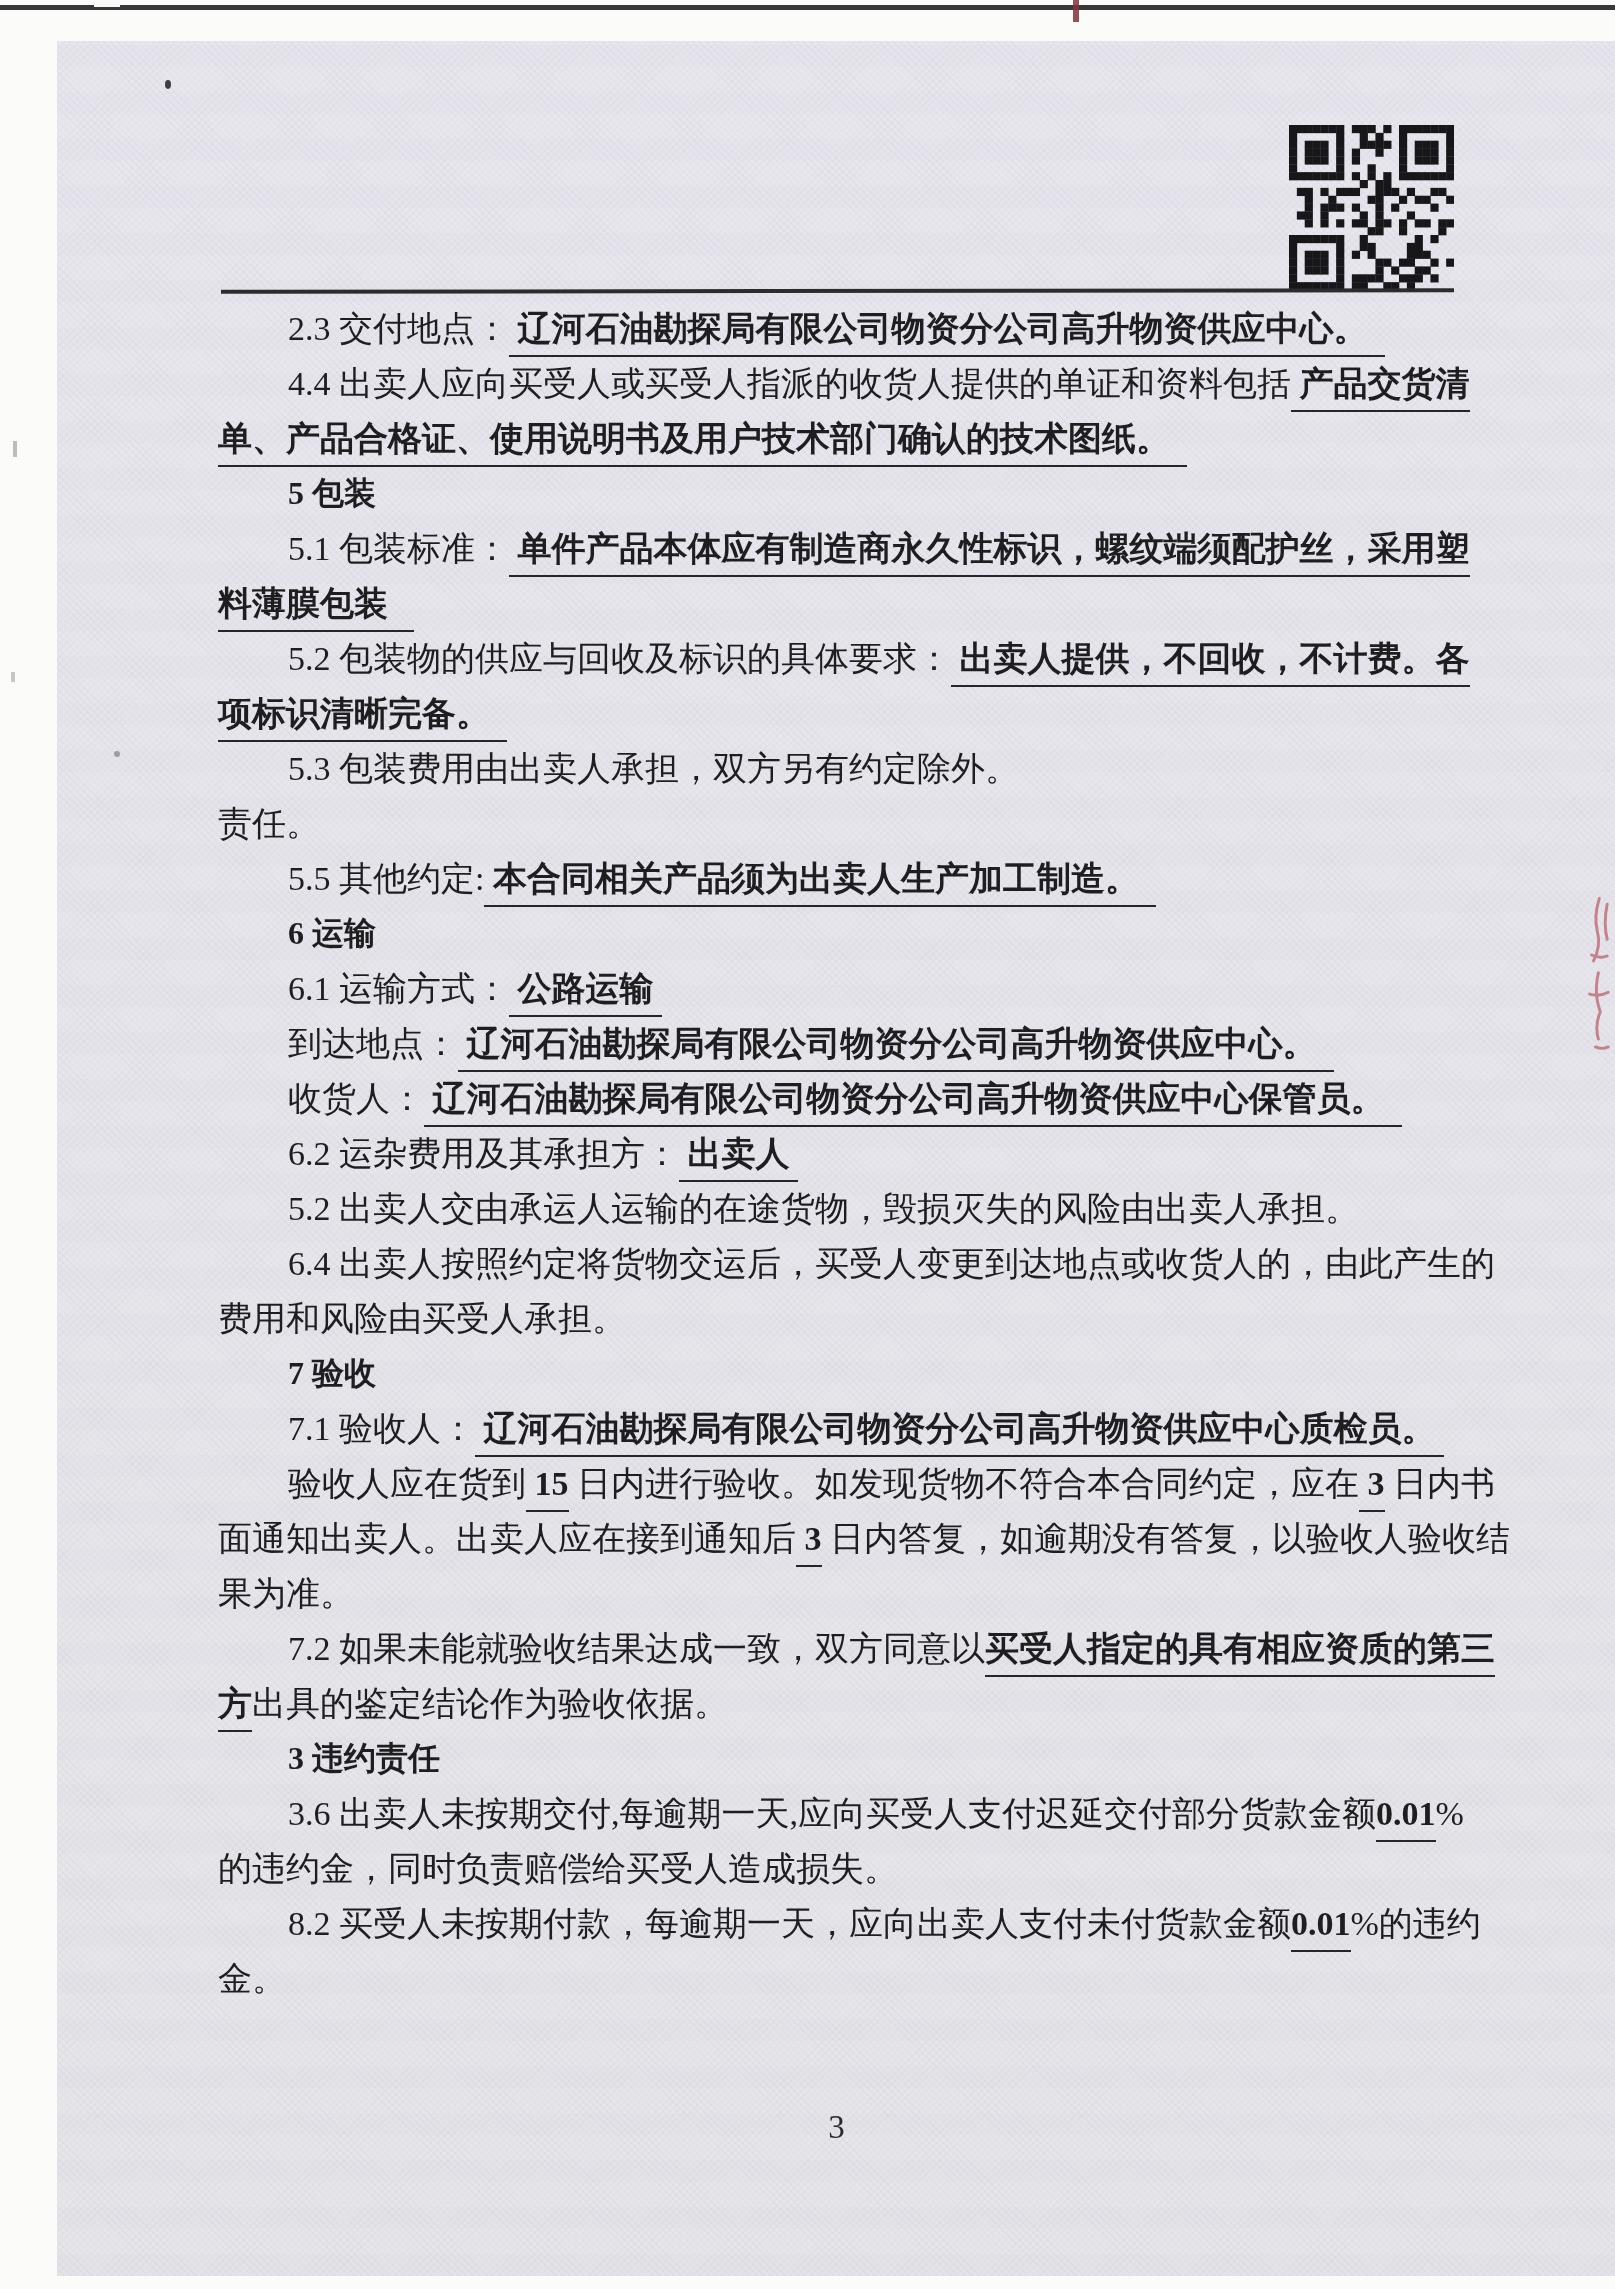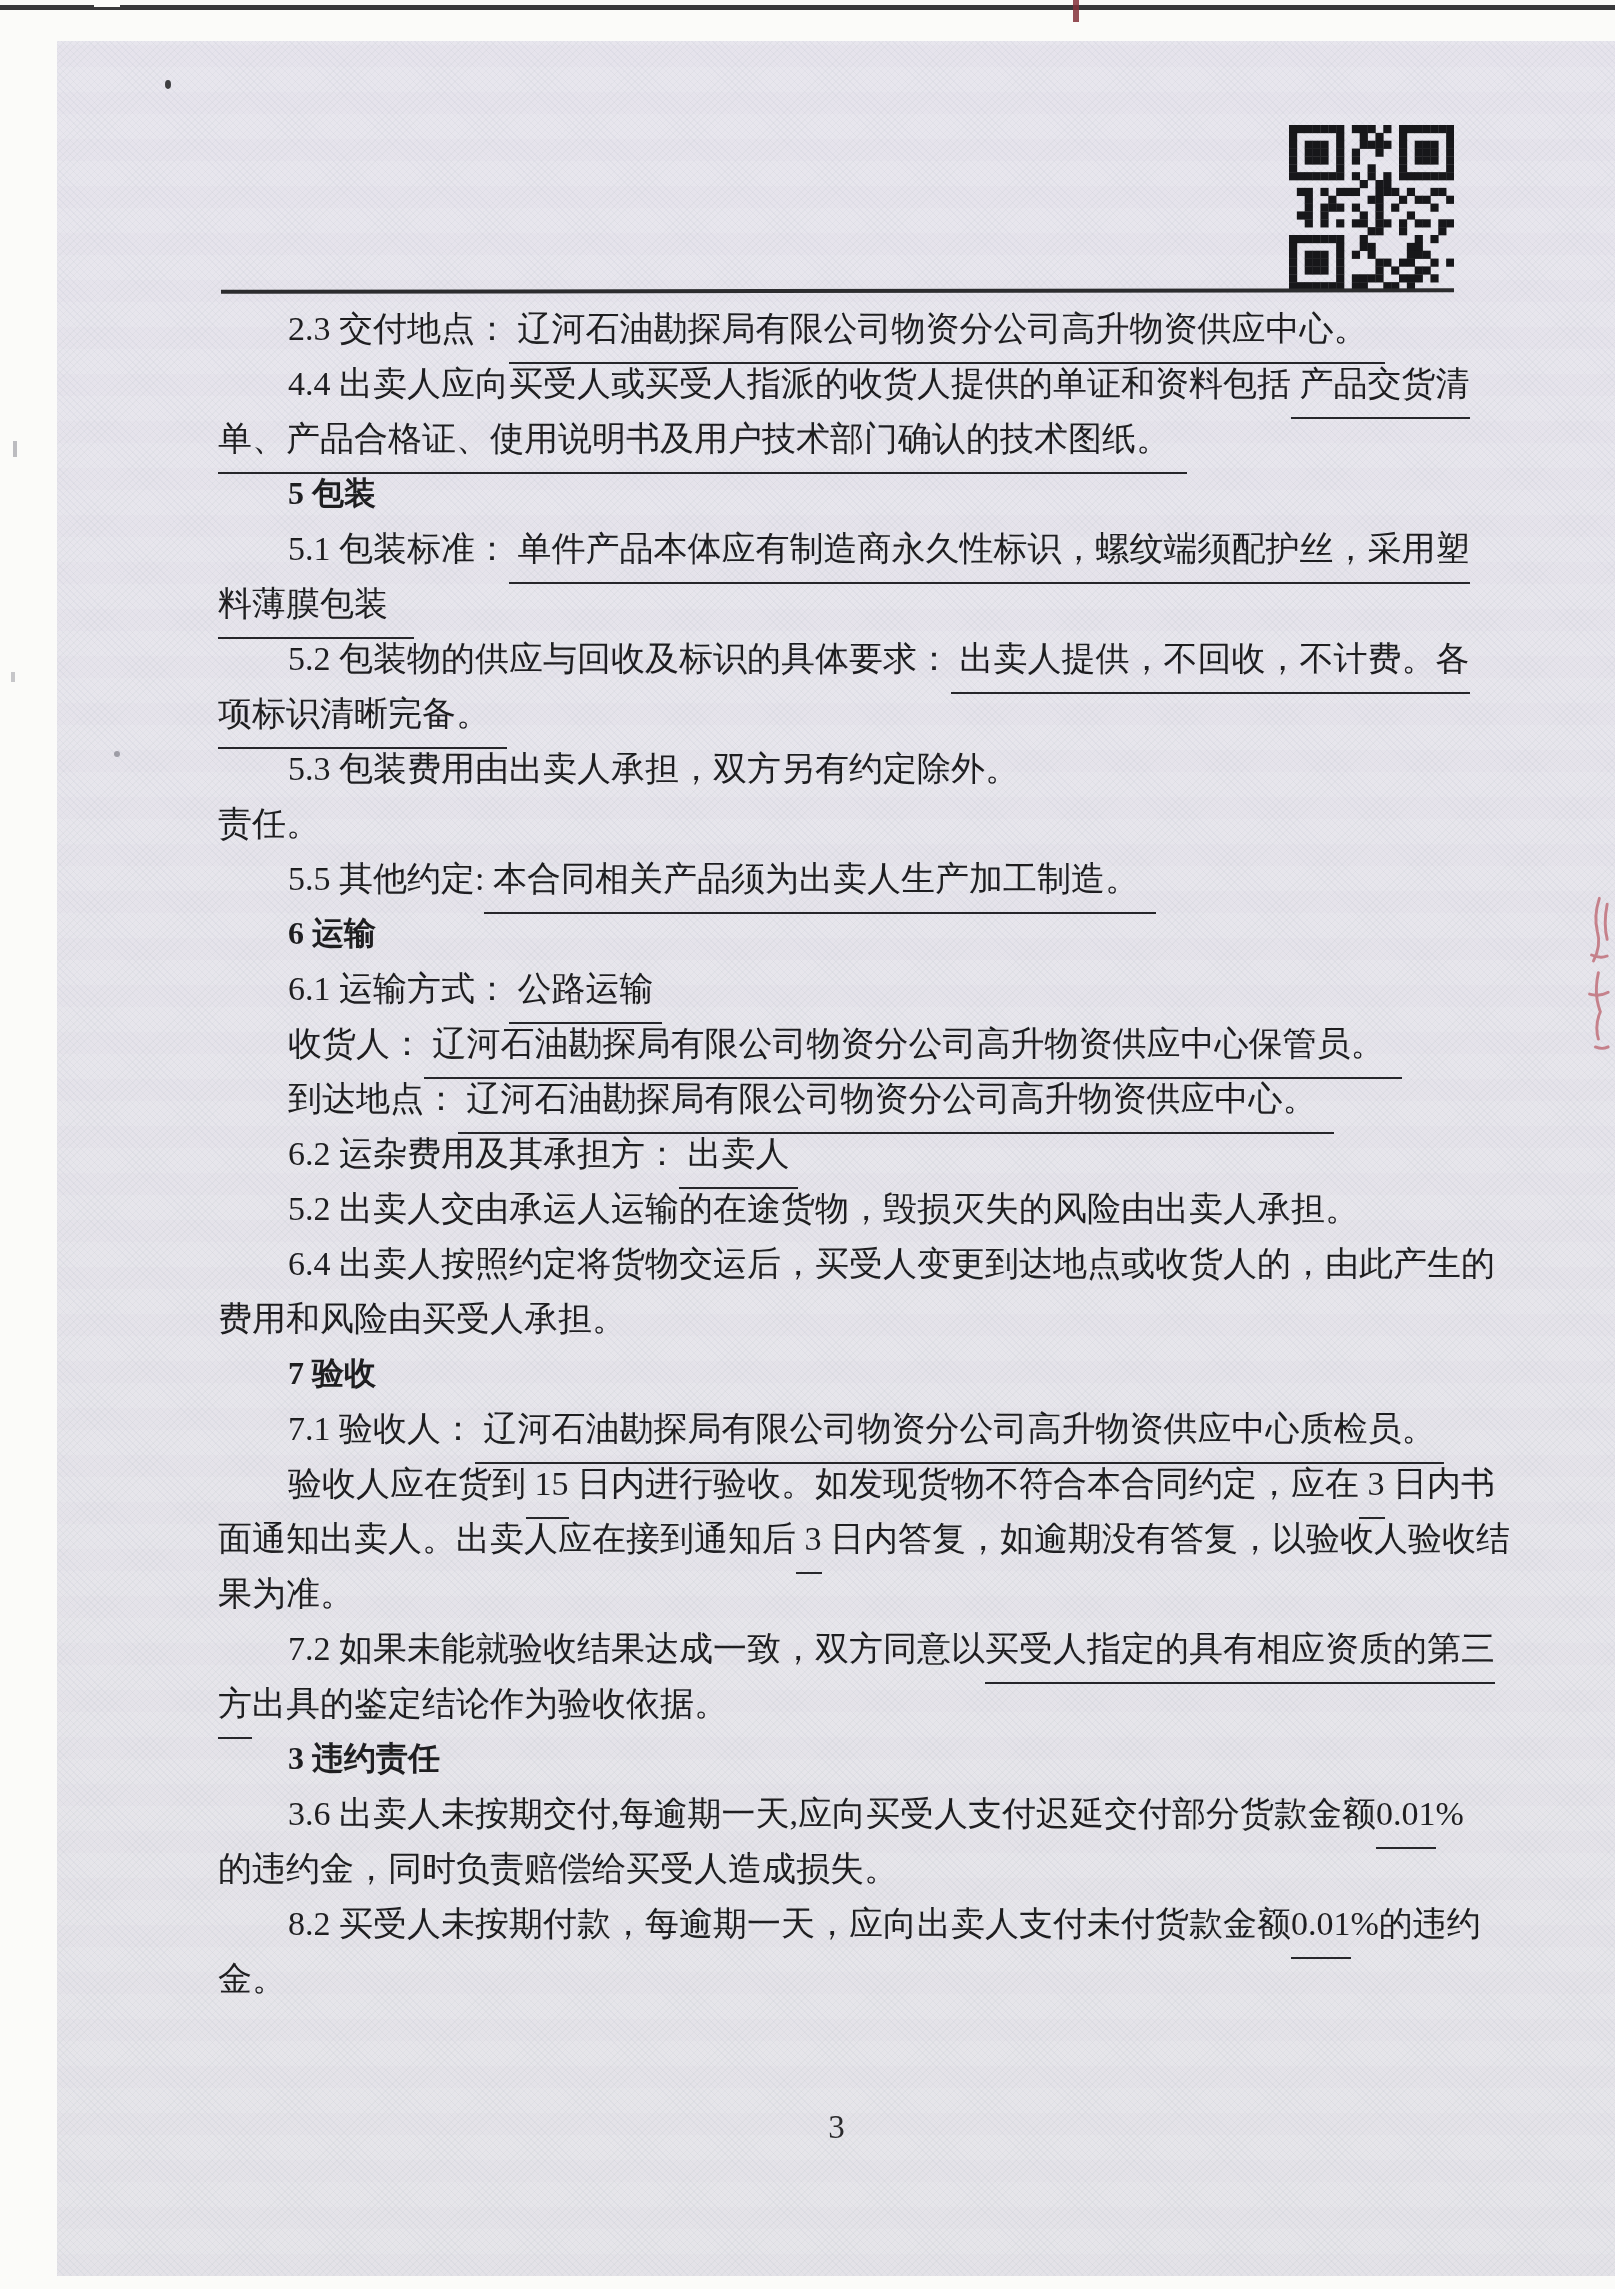--- a/index.html
+++ b/index.html
@@ -32,21 +32,21 @@
   .qr{position:absolute;left:1289px;top:124px;width:165px;height:167px;}
 
   
   .rule{position:absolute;left:221px;top:289px;width:1233px;height:3.9px;background:#2c2c2e;transform:rotate(-0.08deg);}
 
   
   .content{position:absolute;left:218px;top:301px;width:1284px;color:#1e1e20;}
   .line{height:55px;line-height:55px;font-size:34px;white-space:nowrap;letter-spacing:0;}
   .line.indent{padding-left:70px;}
   .line.bold{font-weight:700;font-size:32px;}
-  .u{border-bottom:2.9px solid #26262a;padding-bottom:15px;}
+  .u{border-bottom:2.9px solid #26262a;padding-bottom:8px;font-weight:bold;}
 
   .page-num{position:absolute;left:802px;top:2109px;width:69px;text-align:center;
             font-size:33px;color:#2a2a2c;}
 
   
   .redmark{position:absolute;left:1572px;top:892px;width:43px;height:172px;opacity:.6;}
 </style>
 </head>
 <body>
 
@@ -279,22 +279,22 @@
       <div class="line indent bold"><span>5 包装</span></div>
       <div class="line indent"><span>5.1 包装标准：</span><span class="u">&nbsp;单件产品本体应有制造商永久性标识，螺纹端须配护丝，采用塑</span></div>
       <div class="line"><span class="u">料薄膜包装&nbsp;&nbsp;&nbsp;</span></div>
       <div class="line indent"><span>5.2 包装物的供应与回收及标识的具体要求：</span><span class="u">&nbsp;出卖人提供，不回收，不计费。各</span></div>
       <div class="line"><span class="u">项标识清晰完备。&nbsp;&nbsp;</span></div>
       <div class="line indent"><span>5.3 包装费用由出卖人承担，双方另有约定除外。</span></div>
       <div class="line"><span>责任。</span></div>
       <div class="line indent"><span>5.5 其他约定:</span><span class="u">&nbsp;本合同相关产品须为出卖人生产加工制造。&nbsp;&nbsp;</span></div>
       <div class="line indent bold"><span>6 运输</span></div>
       <div class="line indent"><span>6.1 运输方式：</span><span class="u">&nbsp;公路运输&nbsp;</span></div>
+      <div class="line indent"><span>到达地点：</span><span class="u">&nbsp;辽河石油勘探局有限公司物资分公司高升物资供应中心。&nbsp;&nbsp;</span></div>
       <div class="line indent"><span>收货人：</span><span class="u">&nbsp;辽河石油勘探局有限公司物资分公司高升物资供应中心保管员。&nbsp;&nbsp;</span></div>
-      <div class="line indent"><span>到达地点：</span><span class="u">&nbsp;辽河石油勘探局有限公司物资分公司高升物资供应中心。&nbsp;&nbsp;</span></div>
       <div class="line indent"><span>6.2 运杂费用及其承担方：</span><span class="u">&nbsp;出卖人&nbsp;</span></div>
       <div class="line indent"><span>5.2 出卖人交由承运人运输的在途货物，毁损灭失的风险由出卖人承担。</span></div>
       <div class="line indent"><span>6.4 出卖人按照约定将货物交运后，买受人变更到达地点或收货人的，由此产生的</span></div>
       <div class="line"><span>费用和风险由买受人承担。</span></div>
       <div class="line indent bold"><span>7 验收</span></div>
       <div class="line indent"><span>7.1 验收人：</span><span class="u">&nbsp;辽河石油勘探局有限公司物资分公司高升物资供应中心质检员。&nbsp;</span></div>
       <div class="line indent"><span>验收人应在货到</span><span class="u">&nbsp;15</span><span>&nbsp;日内进行验收。如发现货物不符合本合同约定，应在</span><span class="u">&nbsp;3</span><span>&nbsp;日内书</span></div>
       <div class="line"><span>面通知出卖人。出卖人应在接到通知后</span><span class="u">&nbsp;3</span><span>&nbsp;日内答复，如逾期没有答复，以验收人验收结</span></div>
       <div class="line"><span>果为准。</span></div>
       <div class="line indent"><span>7.2 如果未能就验收结果达成一致，双方同意以</span><span class="u">买受人指定的具有相应资质的第三</span></div>

